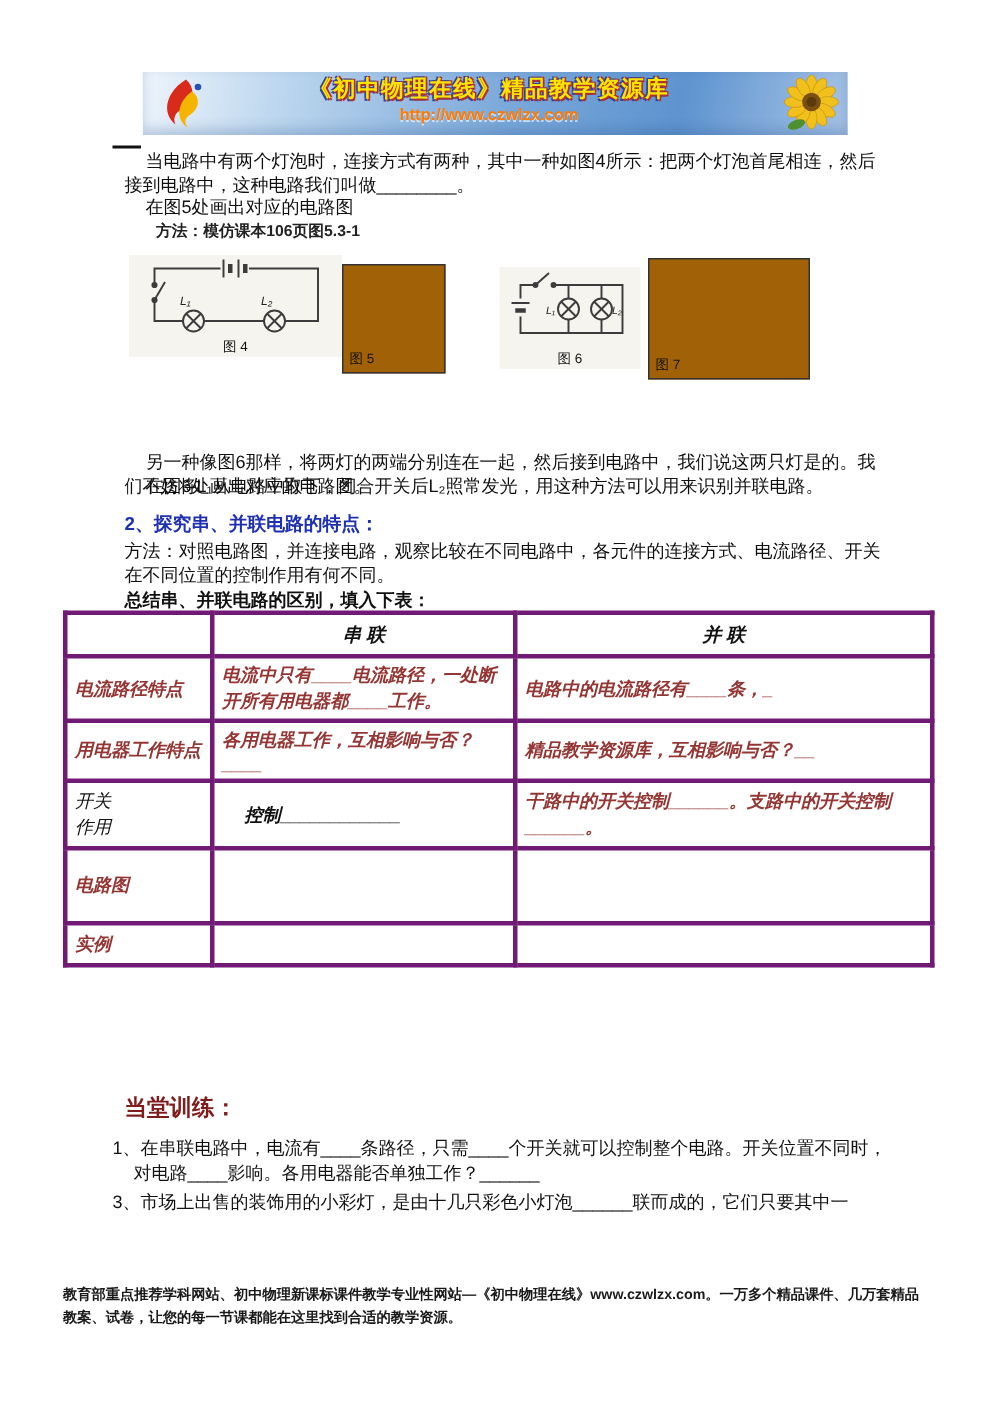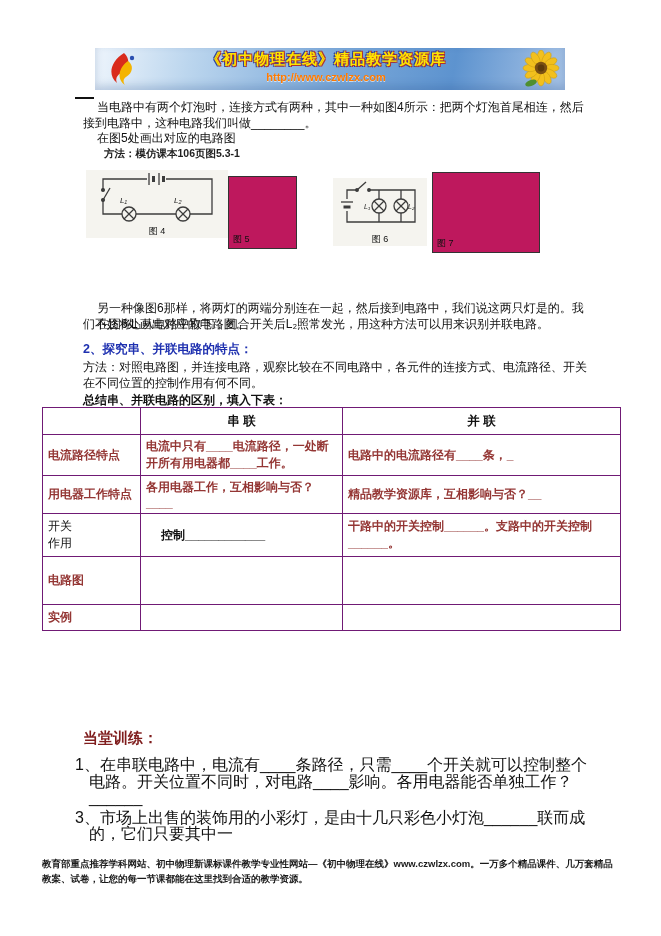--- a/index.html
+++ b/index.html
@@ -38,46 +38,46 @@
   .p2b{left:97px;top:317px;}
   .sec-heading{left:83px;top:341px;font-size:12.5px;font-weight:bold;color:var(--section-heading,#1f31b0);}
   .method{left:83px;top:360px;width:512px;}
   .summary{left:83px;top:392px;font-size:12px;font-weight:bold;}
   
   .fig{position:absolute;background:#f5f4ef;}
   .fig svg{display:block;}
   .fig-label{text-align:center;font-size:9px;color:#111;margin-top:3px;background:transparent;}
   .fig4{left:86px;top:170px;width:142px;}
   .fig6{left:333px;top:178px;width:94px;}
-  .figbox{position:absolute;border:1px solid #333;background:#be185d;text-decoration:underline;}
+  .figbox{position:absolute;border:1px solid #333;background:#a16207;text-decoration:underline;}
   .fig5{left:228px;top:176px;width:67px;height:71px;}
   .fig7{left:432px;top:172px;width:106px;height:79px;}
   .fig-label-in{position:absolute;left:4px;bottom:2px;font-size:9px;color:#111;}
   
   .tablewrap{position:absolute;left:42px;top:407px;width:578px;}
   table{width:100%;border-collapse:collapse;table-layout:fixed;}
   col.c1{width:98px;} col.c2{width:202px;} col.c3{width:278px;}
-  td{border:1px solid #701a75;font-size:12px;padding:2px 5px;vertical-align:middle;color:#111;
-     overflow:hidden;}
+  td{border:3px solid #701a75;font-size:12px;padding:2px 5px;vertical-align:middle;color:#111;
+     overflow:hidden;font-style:italic;}
   tr.h td{height:22px;text-align:center;font-weight:bold;font-size:12.5px;}
   tr.r1 td{height:30px;}
   tr.r2 td{height:36px;}
   tr.r3 td{height:33px;}
   tr.r4 td{height:38px;}
   tr.r5 td{height:43px;}
   tr.r6 td{height:21px;}
   .center{text-align:center;}
   .sub{font-size:9px;line-height:11px;}
   .red{color:var(--table-accent,#943634);font-weight:bold;}
   .blk{color:#111;font-weight:bold;}
   .wrap2{display:inline-block;width:2.3em;}
   .pad-l{padding-left:20px;}
   
   .train-heading{left:83px;top:729px;font-size:15px;font-weight:bold;color:#7f1d1d;}
-  .questions{left:75px;top:757px;width:517px;font-size:16px;line-height:16.5px;}
+  .questions{left:75px;top:757px;width:517px;font-size:12px;line-height:16.5px;}
   .q{padding-left:14px;text-indent:-14px;margin:0 0 3px 0;}
   
   .footer{left:42px;top:856px;width:578px;font-size:9.5px;line-height:15px;font-weight:bold;color:#1a1a1a;}
 </style>
 </head>
 <body>
 
 <div class="page">
 
   <div class="banner">

